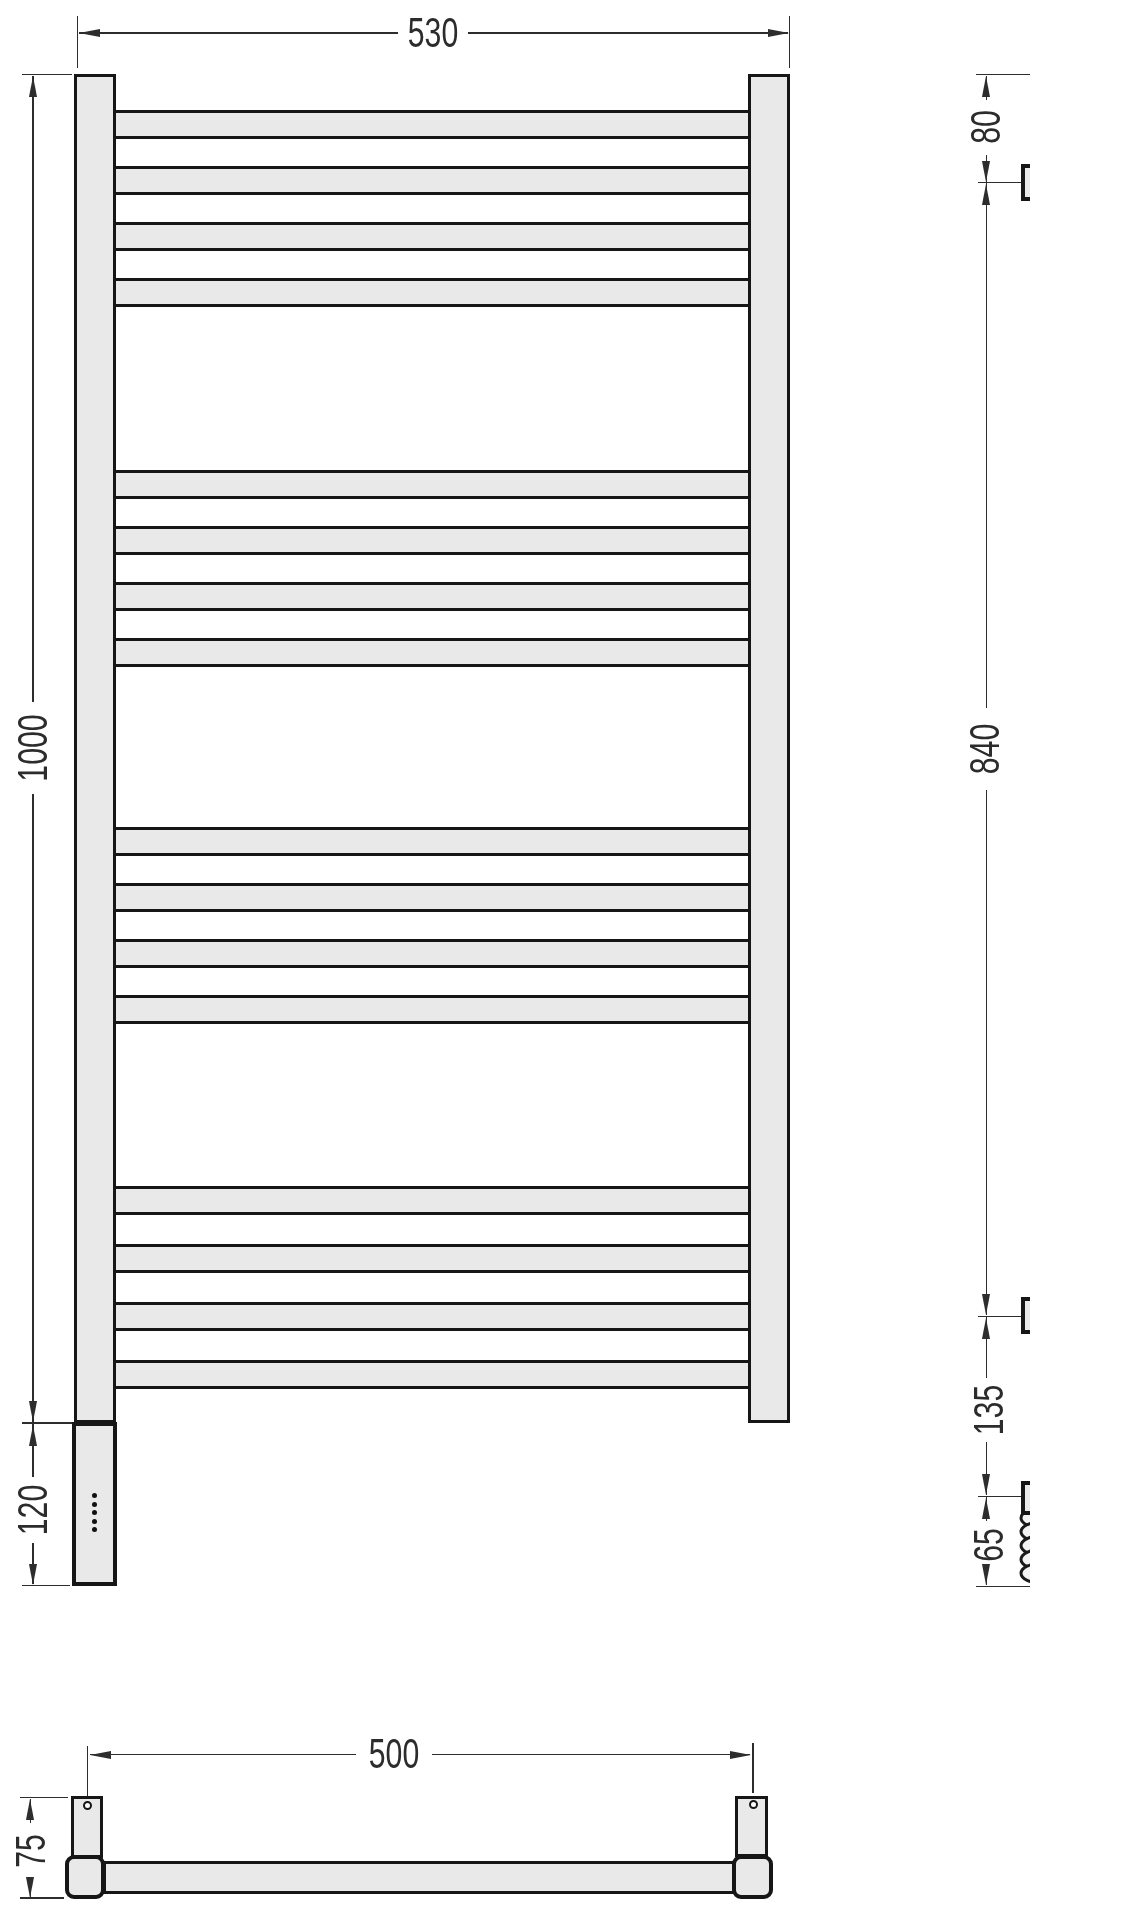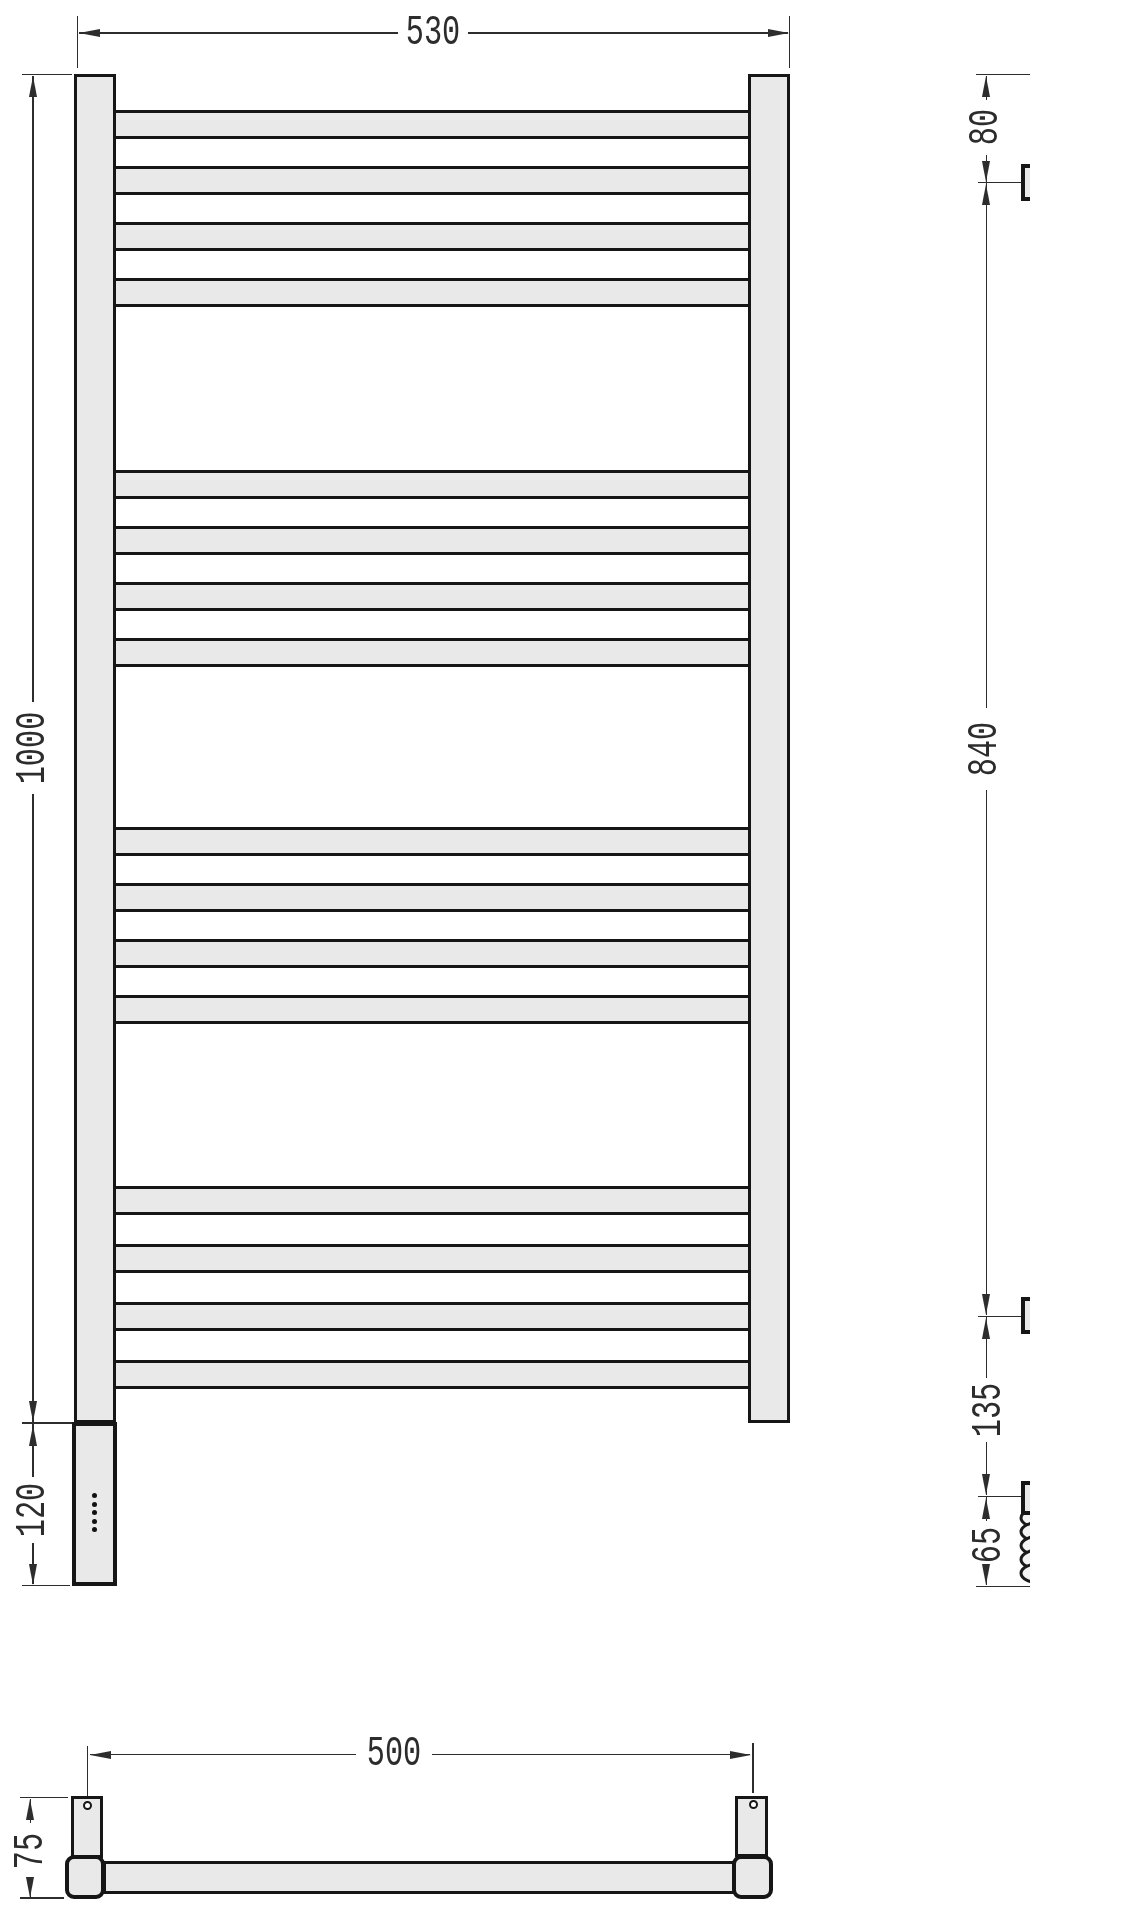--- a/index.html
+++ b/index.html
@@ -3,21 +3,21 @@
 <meta charset="utf-8">
 <style>
   :root{
     --fill:#e9e9e9;
     --ink:#161616;
     --dim:#2d2d2d;
     --bg:#ffffff;
   }
   html,body{margin:0;padding:0;background:var(--bg);}
   #canvas{position:relative;width:1030px;height:1920px;background:var(--bg);overflow:hidden;
-          font-family:Liberation Mono, monospace;}
+          font-family:Liberation Sans, sans-serif;}
   .shape{position:absolute;background:var(--fill);border:3px solid var(--ink);box-sizing:border-box;}
   .shape.heavy{border-width:4px;}
   .rung{position:absolute;left:110px;width:644px;background:var(--fill);
         border:3px solid var(--ink);box-sizing:border-box;z-index:1;}
   .post{z-index:2;}
   .over{z-index:3;}
   .dline{position:absolute;background:var(--dim);}
   .arr{position:absolute;width:0;height:0;}
   .arr.l{border-top:4px solid transparent;border-bottom:4px solid transparent;border-right:21px solid var(--dim);}
   .arr.r{border-top:4px solid transparent;border-bottom:4px solid transparent;border-left:21px solid var(--dim);}

